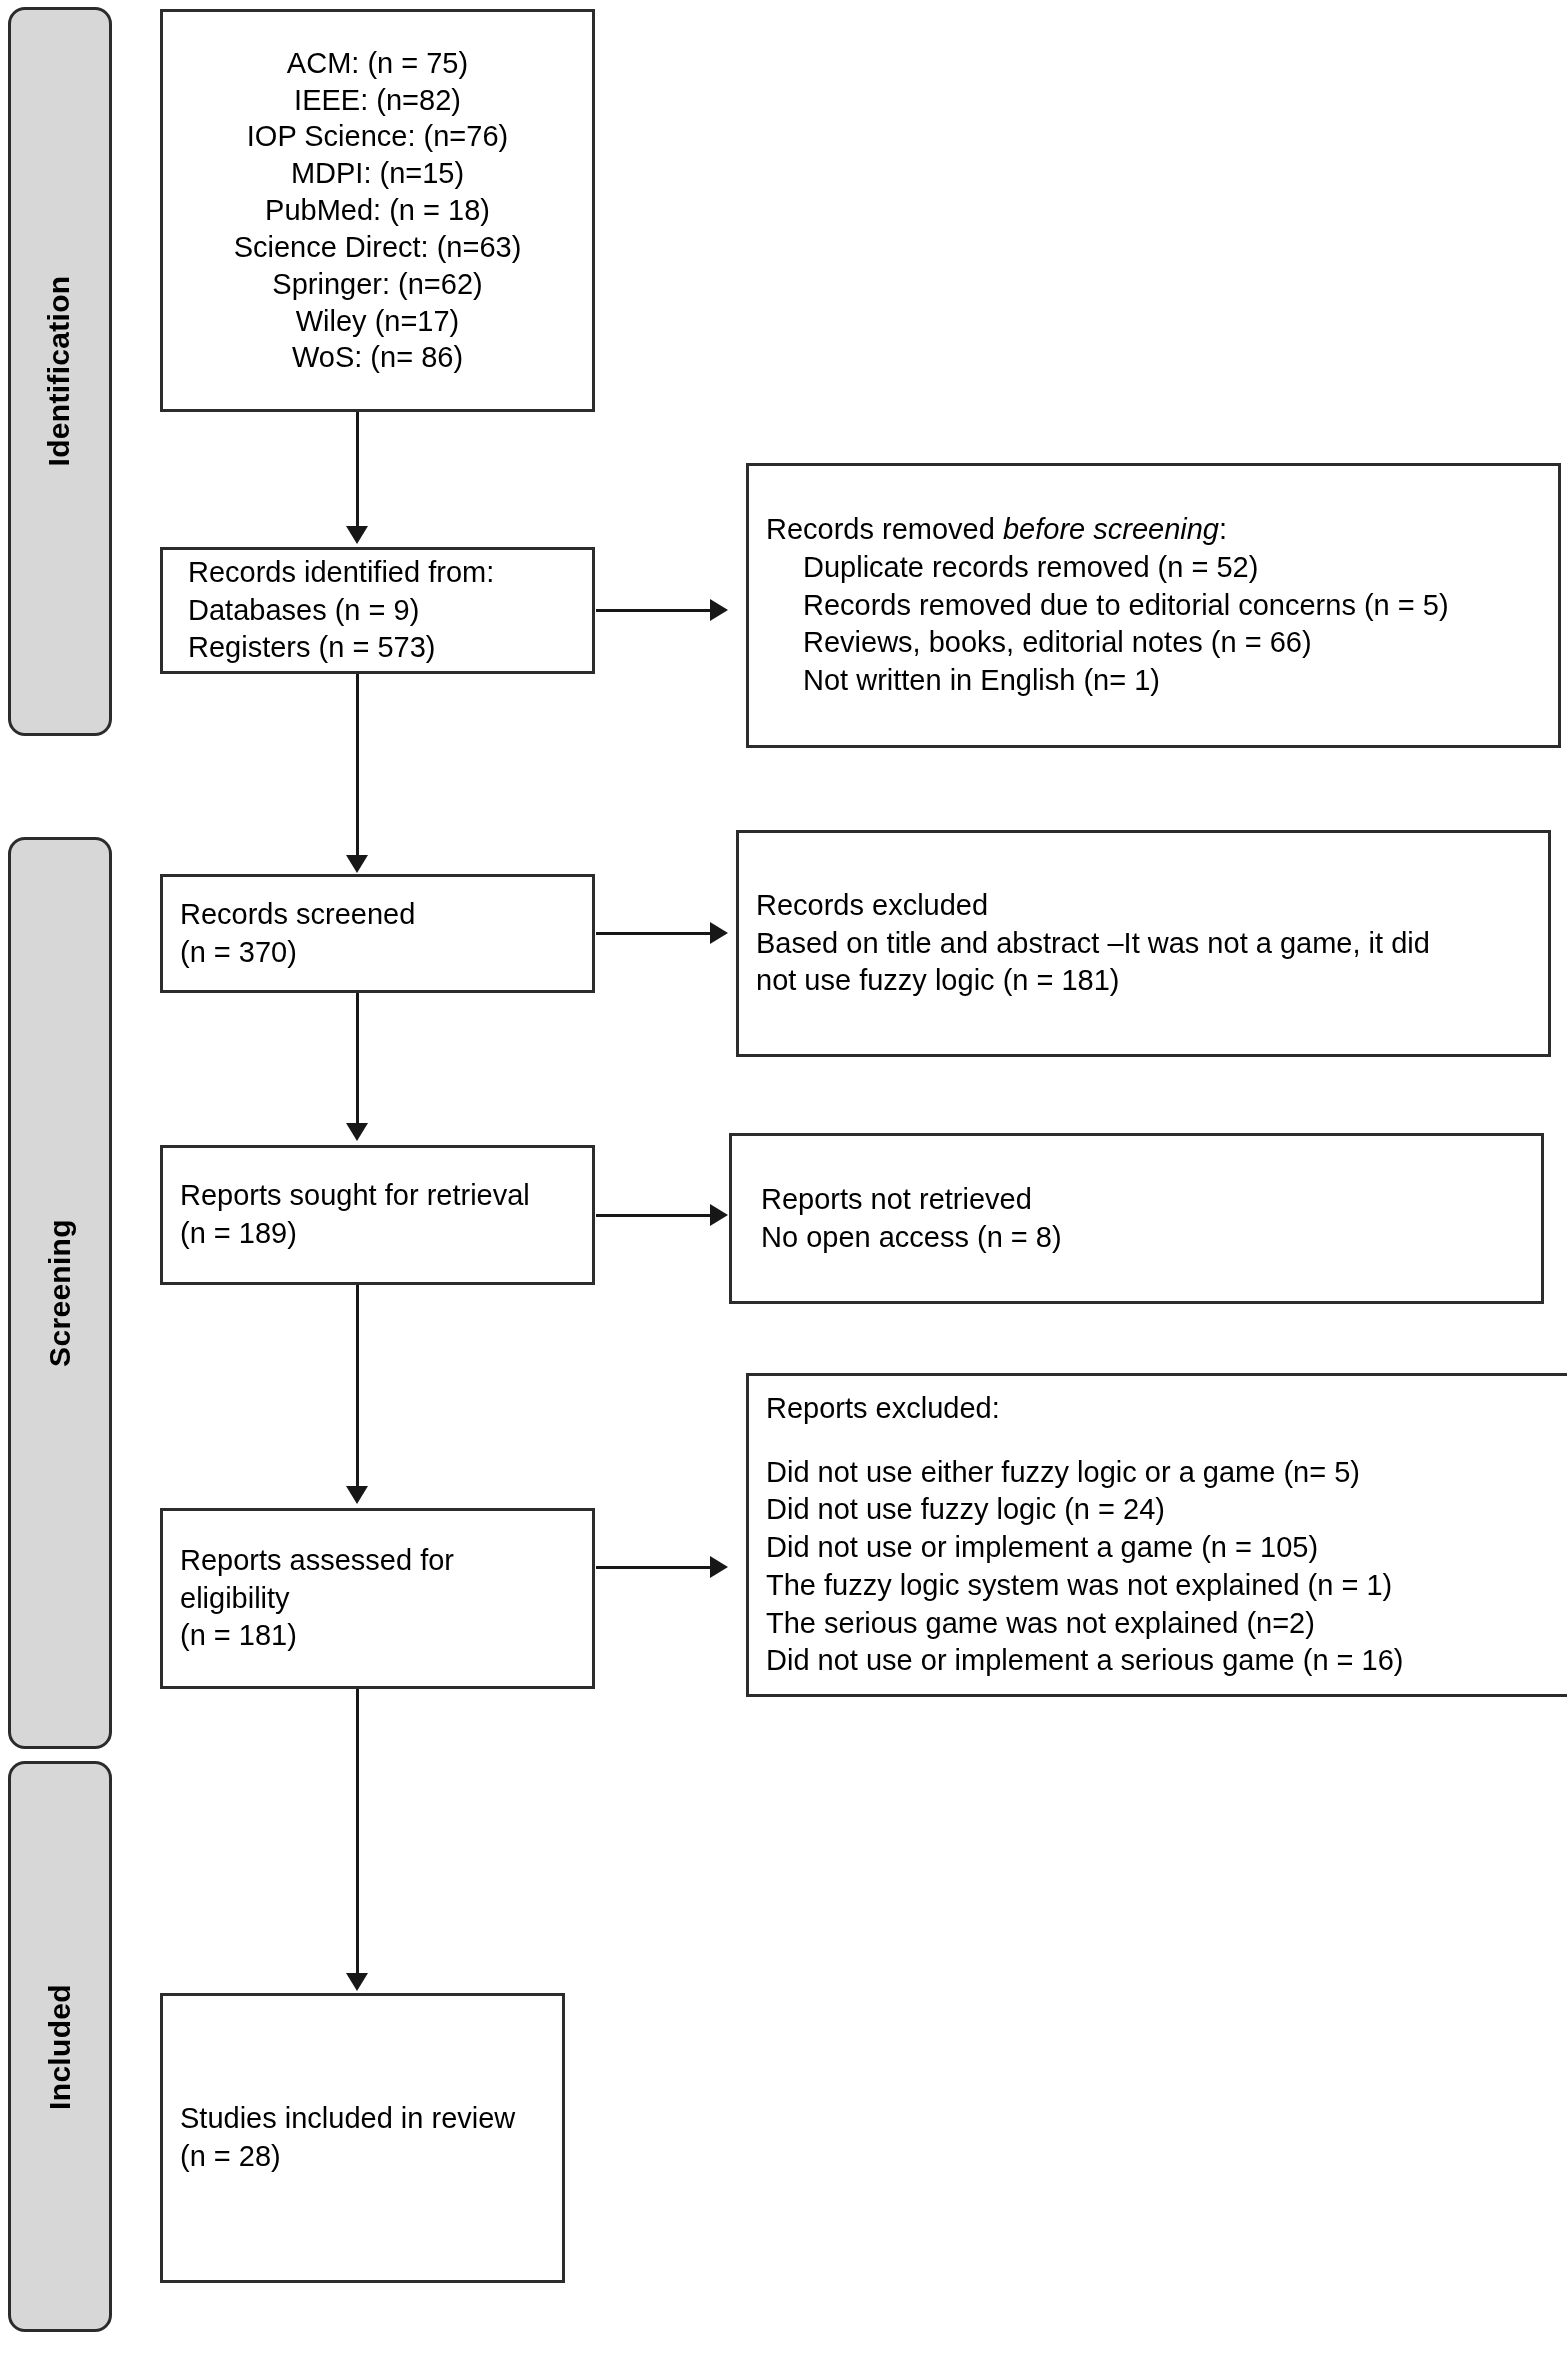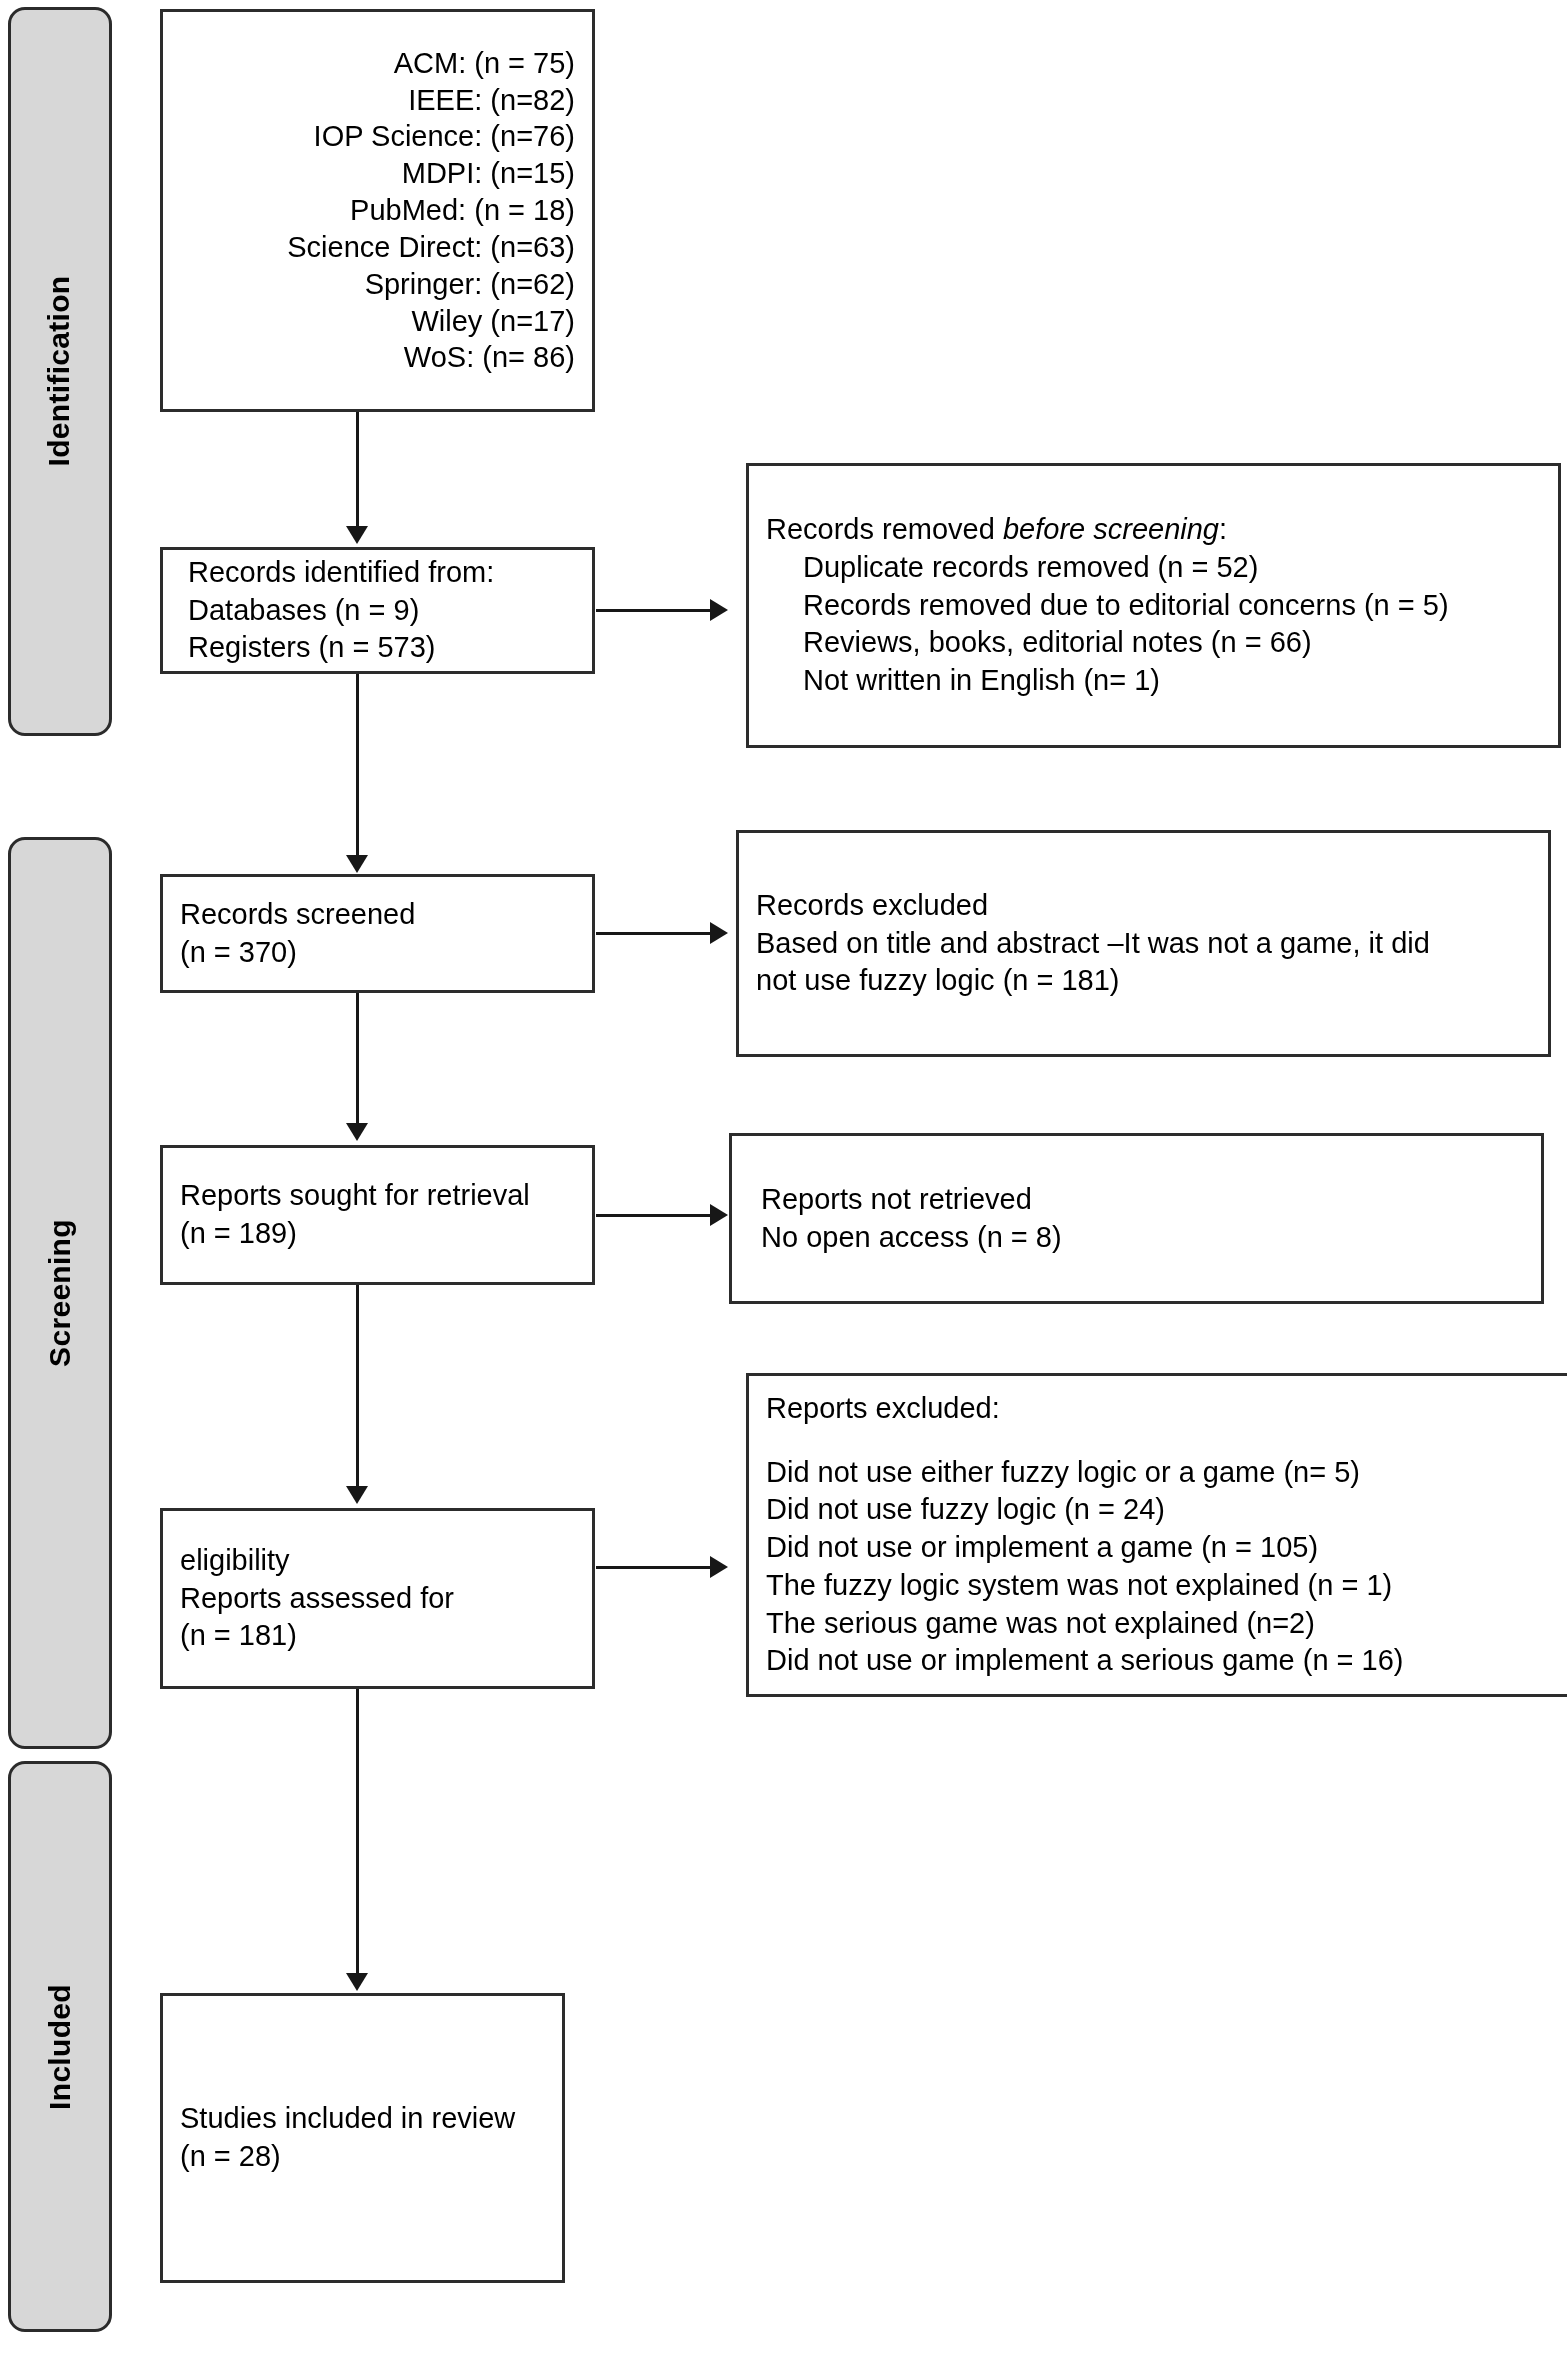--- a/index.html
+++ b/index.html
@@ -54,21 +54,21 @@
     padding: 0 17px;
     width: 100%;
     box-sizing: border-box;
   }
   .box-line {
     font-size: 29px;
     line-height: 1.30;
     color: #000000;
     white-space: pre-wrap;
   }
-  .center .box-inner { text-align: right; }
+  .center .box-inner { text-align: center; }
   .center .box-line  { line-height: 1.27; }
   .indent { padding-left: 37px; }
   .italic { font-style: italic; }
   .spacer { height: 26px; }
 
   
   .vline {
     position: absolute;
     width: 3.3px;
     background: #171717;
@@ -189,22 +189,22 @@
       <div class="box-line">Reports not retrieved</div>
       <div class="box-line">No open access (n = 8)</div>
     </div>
   </div>
 
   <div class="vline" style="left:356px; top:1285px; height:202px;"></div>
   <div class="arrow-down" style="left:346px; top:1486px;"></div>
 
   <div class="box" style="left:160px; top:1508px; width:435px; height:181px;">
     <div class="box-inner">
+      <div class="box-line">Reports assessed for</div>
       <div class="box-line">eligibility</div>
-      <div class="box-line">Reports assessed for</div>
       <div class="box-line">(n = 181)</div>
     </div>
   </div>
 
   <div class="hline" style="left:596px; top:1566px; width:116px;"></div>
   <div class="arrow-right" style="left:710px; top:1556px;"></div>
 
   <div class="box" style="left:746px; top:1373px; width:836px; height:324px;">
     <div class="box-inner">
       <div class="box-line">Reports excluded:</div>

